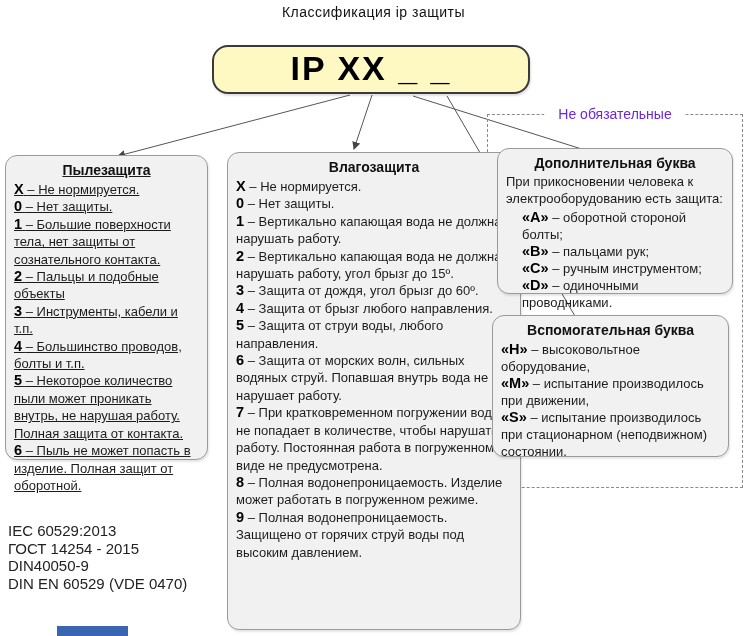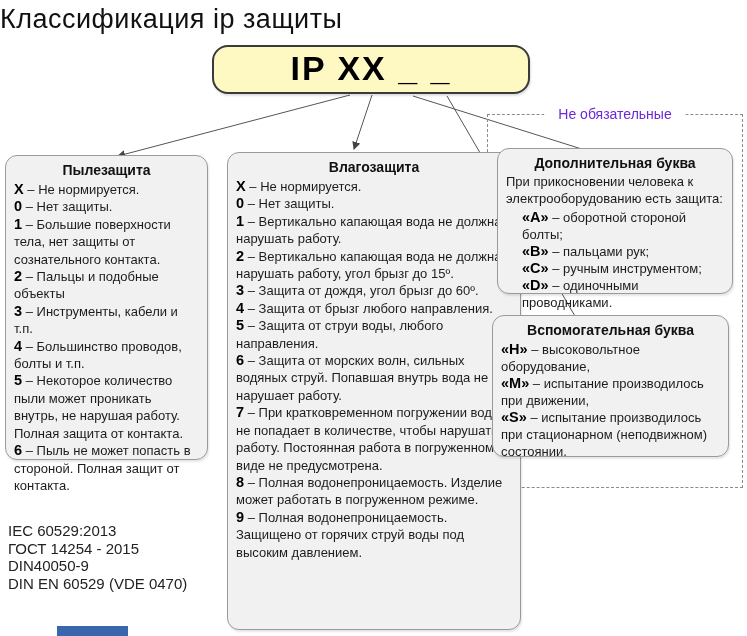--- a/index.html
+++ b/index.html
@@ -3,21 +3,21 @@
 <meta charset="utf-8">
 <style>
   * { box-sizing: border-box; margin: 0; padding: 0; }
   html, body { width: 747px; height: 636px; background: #ffffff; overflow: hidden; }
   body { font-family: "Liberation Sans", "DejaVu Sans", sans-serif; color: #1a1a1a; position: relative; }
 
   .abs { position: absolute; }
 
   .page-title {
     top: 4px; left: 0; width: 747px;
-    text-align: left; font-size: 27px; font-weight: 400; color: #111;
+    text-align: center; font-size: 14px; font-weight: 400; color: #111;
     letter-spacing: 0.5px;
   }
 
   .ip-box {
     left: 212px; top: 45px; width: 318px; height: 49px;
     background: #fef9c3;
     border: 2px solid #3a3a3a; border-radius: 16px;
     display: flex; align-items: center; justify-content: center;
     box-shadow: 1px 2px 2px rgba(0,0,0,0.12);
   }
@@ -45,21 +45,21 @@
     padding: 6px 8px;
     box-shadow: 1px 2px 2px rgba(0,0,0,0.10);
   }
   .panel-title {
     text-align: center; font-weight: bold; font-size: 14px;
     margin-bottom: 3px; color: #111;
   }
   .item { font-size: 13px; line-height: 17.4px; color: #1c1c1c; }
   .item .code { font-size: 14.5px; font-weight: bold; color: #000; }
 
-  .panel-dust  { left: 5px;   top: 155px; width: 203px; height: 305px; }
+  .panel-dust  { left: 5px;   top: 155px; width: 203px; height: 305px; text-decoration: underline; }
   .panel-water { left: 227px; top: 152px; width: 294px; height: 478px; }
   .panel-additional { left: 497px; top: 148px; width: 236px; height: 146px; }
   .panel-auxiliary  { left: 492px; top: 315px; width: 237px; height: 142px; }
 
   .panel-additional .intro { font-size: 13px; line-height: 16.5px; margin-bottom: 2px; }
   .panel-additional .item { padding-left: 16px; line-height: 17px; }
   .panel-auxiliary .item { line-height: 17px; }
 
   .standards { left: 8px; top: 522px; width: 230px; }
   .standards .std-line { font-size: 15px; line-height: 17.5px; color: #222; }
@@ -96,21 +96,21 @@
 
 <div class="abs panel panel-dust">
   <div class="panel-title">Пылезащита</div>
   <div class="item"><b class="code">X</b> <span>– Не нормируется.</span></div>
   <div class="item"><b class="code">0</b> <span>– Нет защиты.</span></div>
   <div class="item"><b class="code">1</b> <span>– Большие поверхности тела, нет защиты от сознательного контакта.</span></div>
   <div class="item"><b class="code">2</b> <span>– Пальцы и подобные объекты</span></div>
   <div class="item"><b class="code">3</b> <span>– Инструменты, кабели и т.п.</span></div>
   <div class="item"><b class="code">4</b> <span>– Большинство проводов, болты и т.п.</span></div>
   <div class="item"><b class="code">5</b> <span>– Некоторое количество пыли может проникать внутрь, не нарушая работу. Полная защита от контакта.</span></div>
-  <div class="item"><b class="code">6</b> <span>– Пыль не может попасть в стороной. Полная защит от контакта.</span></div>
+  <div class="item"><b class="code">6</b> <span>– Пыль не может попасть в изделие. Полная защит от оборотной.</span></div>
 </div>
 
 <div class="abs panel panel-water">
   <div class="panel-title">Влагозащита</div>
   <div class="item"><b class="code">X</b> <span>– Не нормируется.</span></div>
   <div class="item"><b class="code">0</b> <span>– Нет защиты.</span></div>
   <div class="item"><b class="code">1</b> <span>– Вертикально капающая вода не должна нарушать работу.</span></div>
   <div class="item"><b class="code">2</b> <span>– Вертикально капающая вода не должна нарушать работу, угол брызг до 15º.</span></div>
   <div class="item"><b class="code">3</b> <span>– Защита от дождя, угол брызг до 60º.</span></div>
   <div class="item"><b class="code">4</b> <span>– Защита от брызг любого направления.</span></div>

